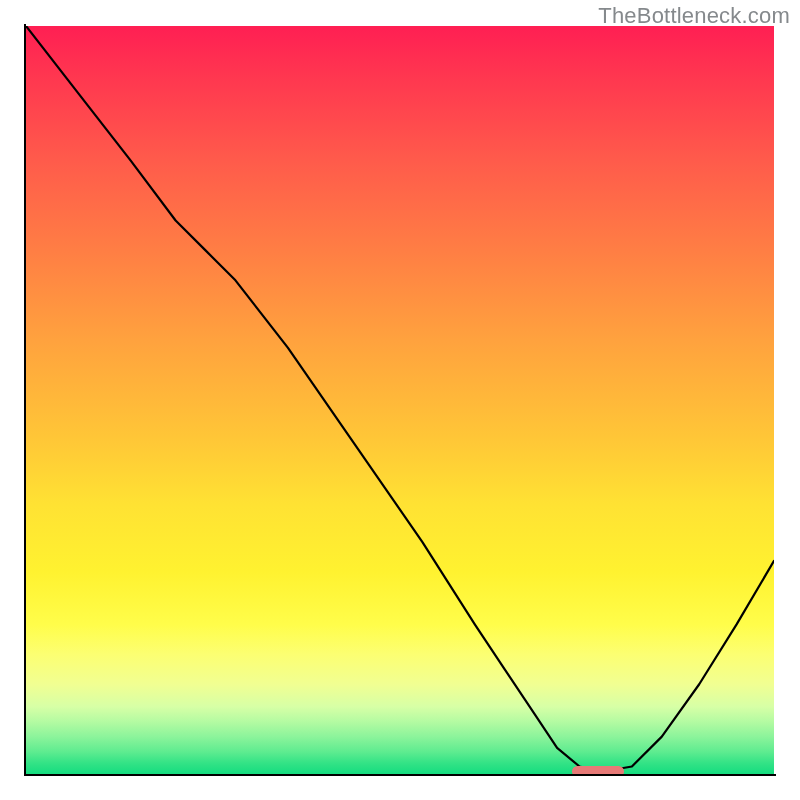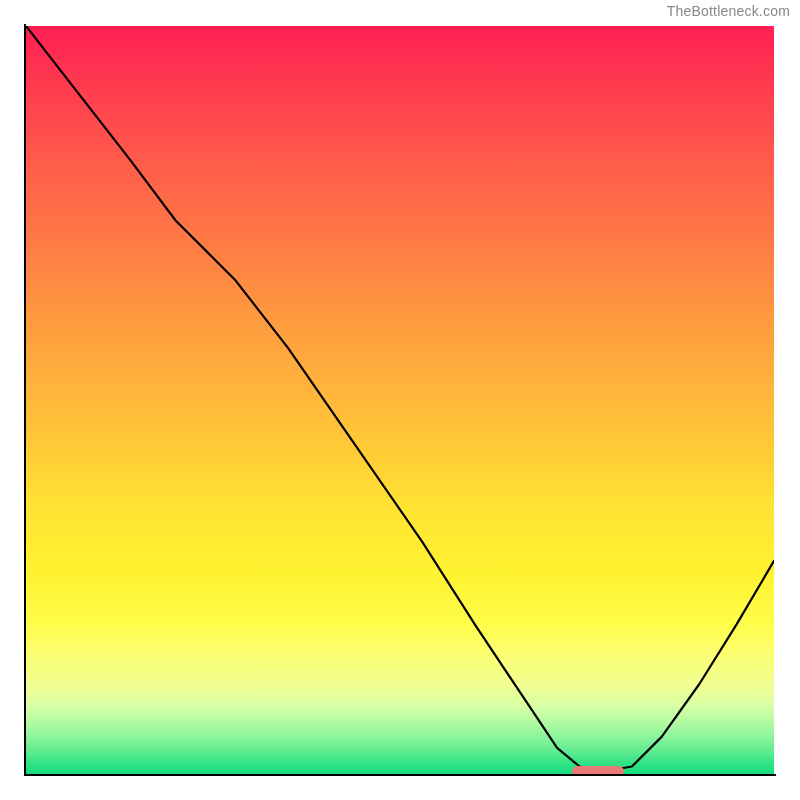--- a/index.html
+++ b/index.html
@@ -57,21 +57,21 @@
     position: absolute;
     height: 11px;
     border-radius: 6px;
     background: #e77a77;
   }
   .watermark {
     position: absolute;
     top: 3px;
     right: 10px;
     font-family: Arial, Helvetica, sans-serif;
-    font-size: 14px;
+    font-size: 22px;
     color: #85898c;
     letter-spacing: 0.2px;
     user-select: none;
   }
   .frame-line {
     position: absolute;
     background: #000;
   }
   .frame-left {
     left: 24px;

